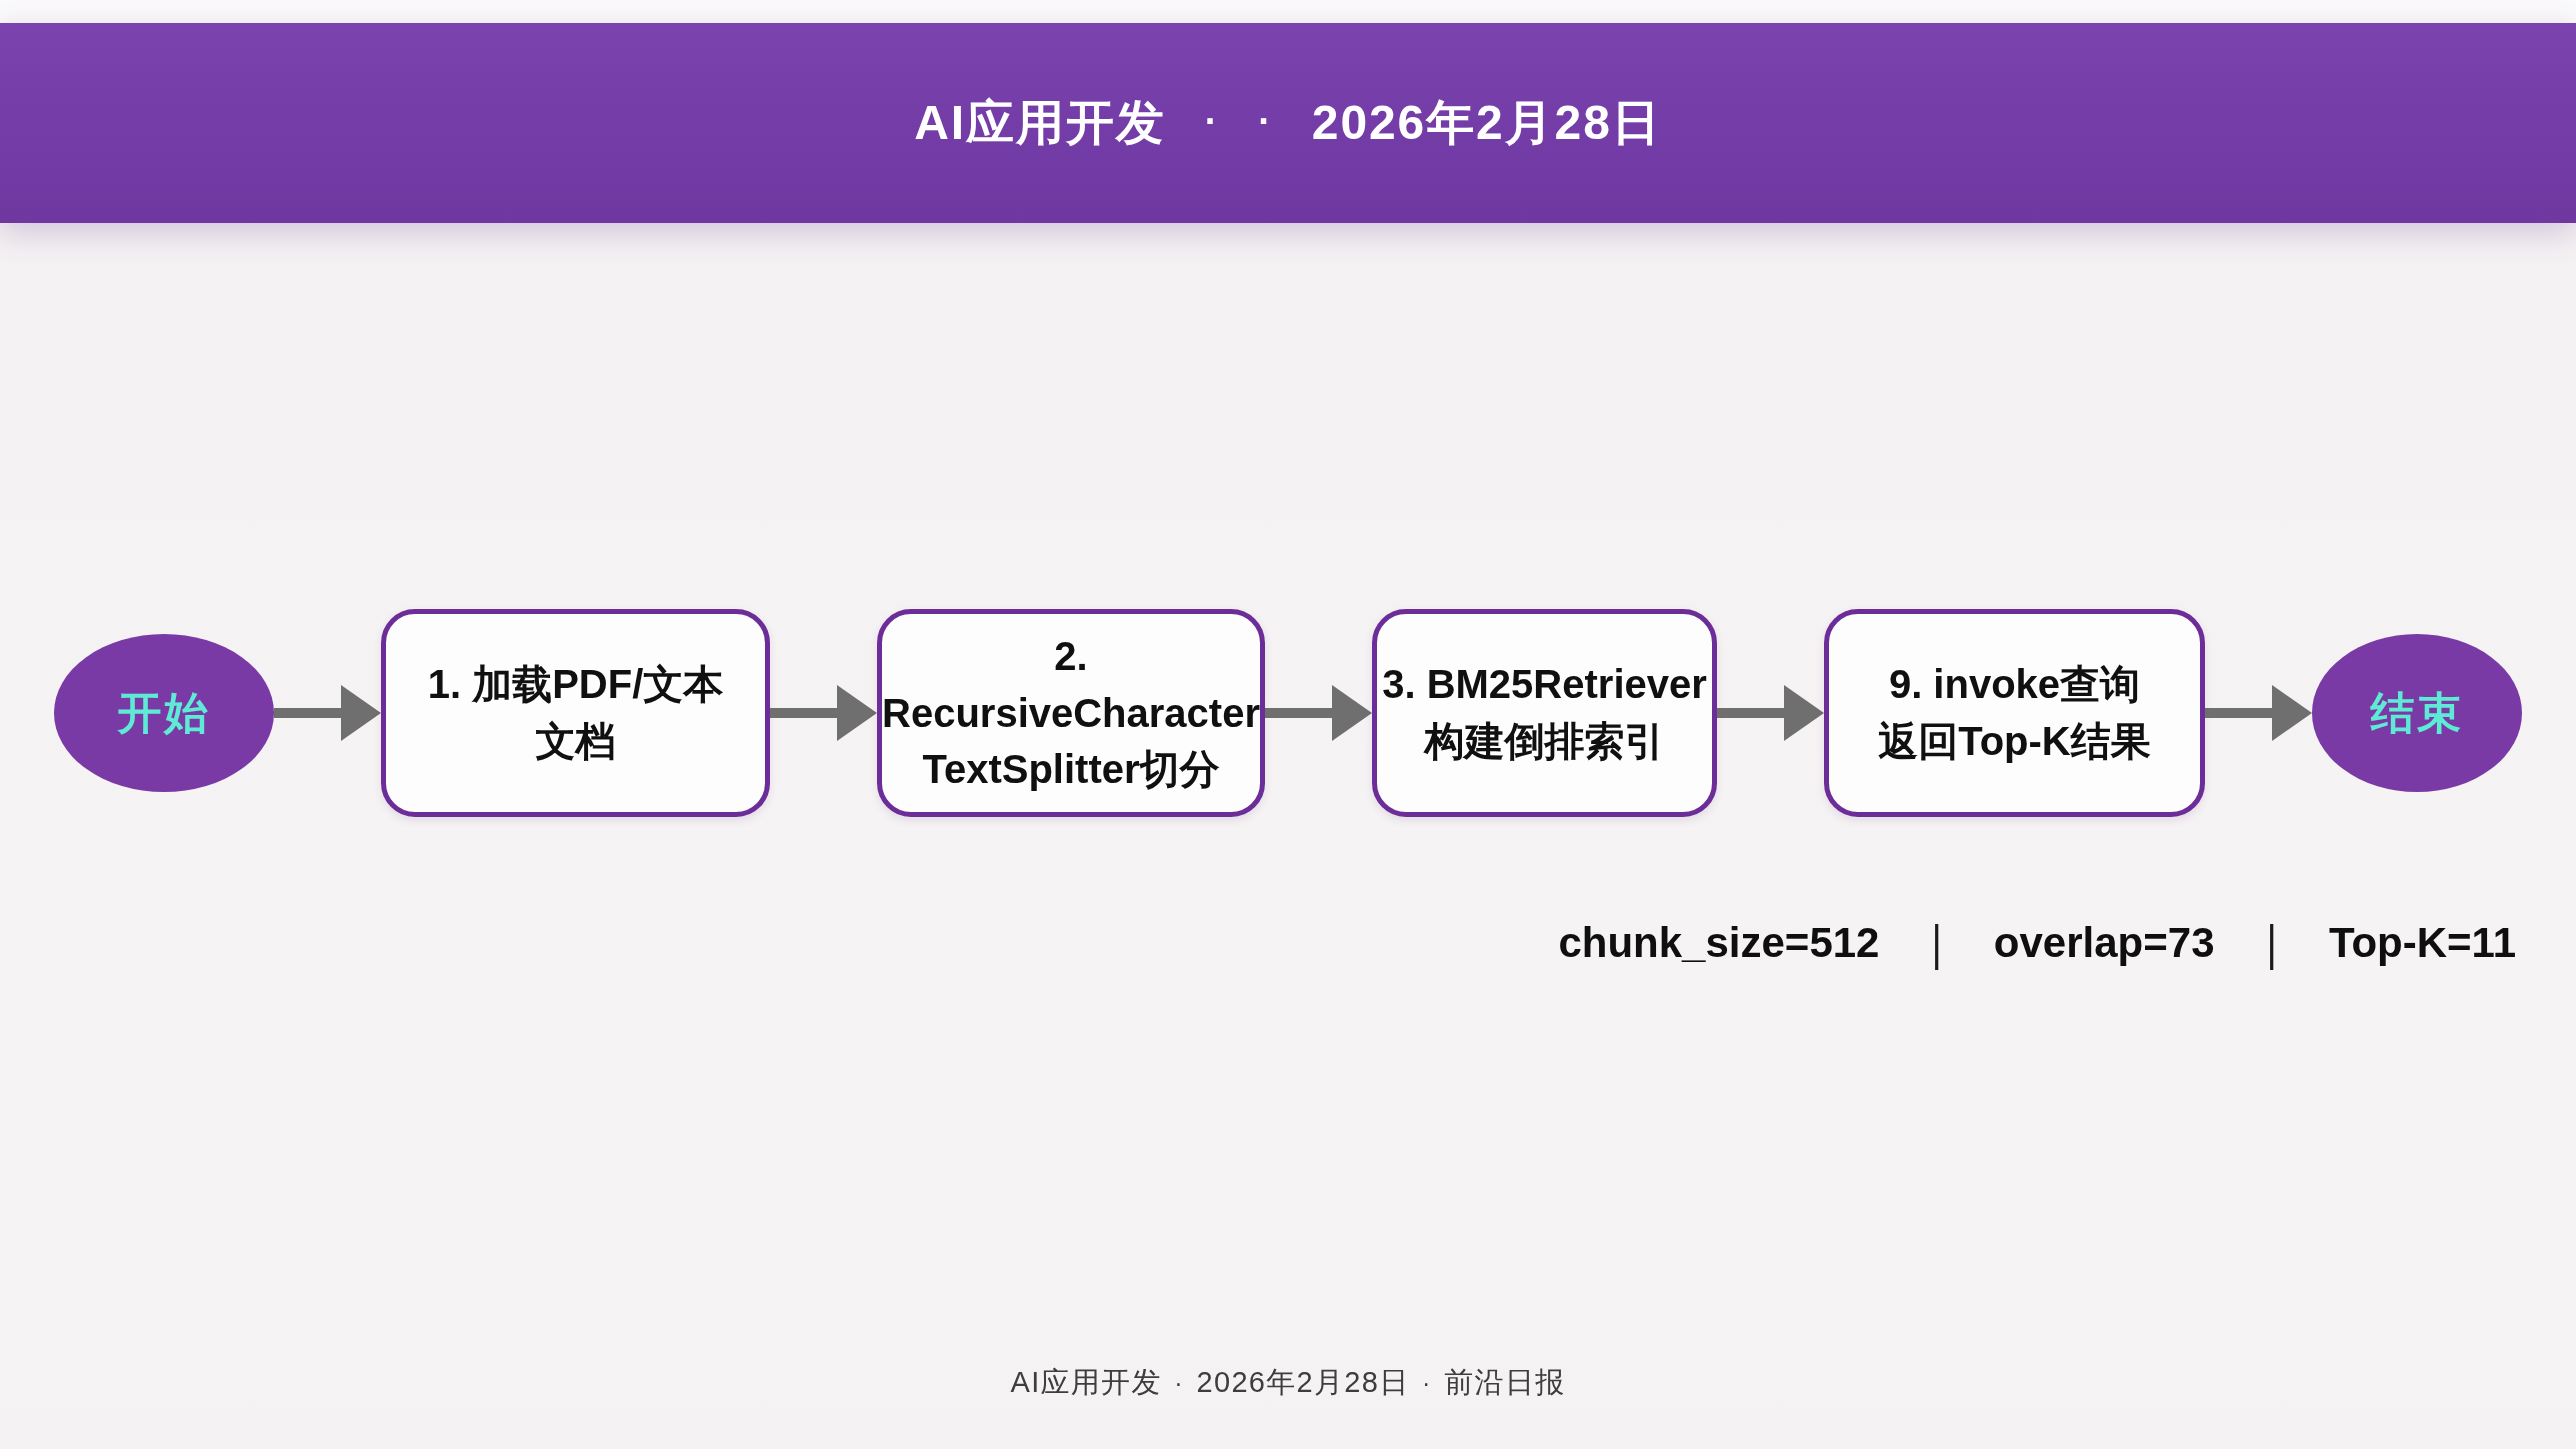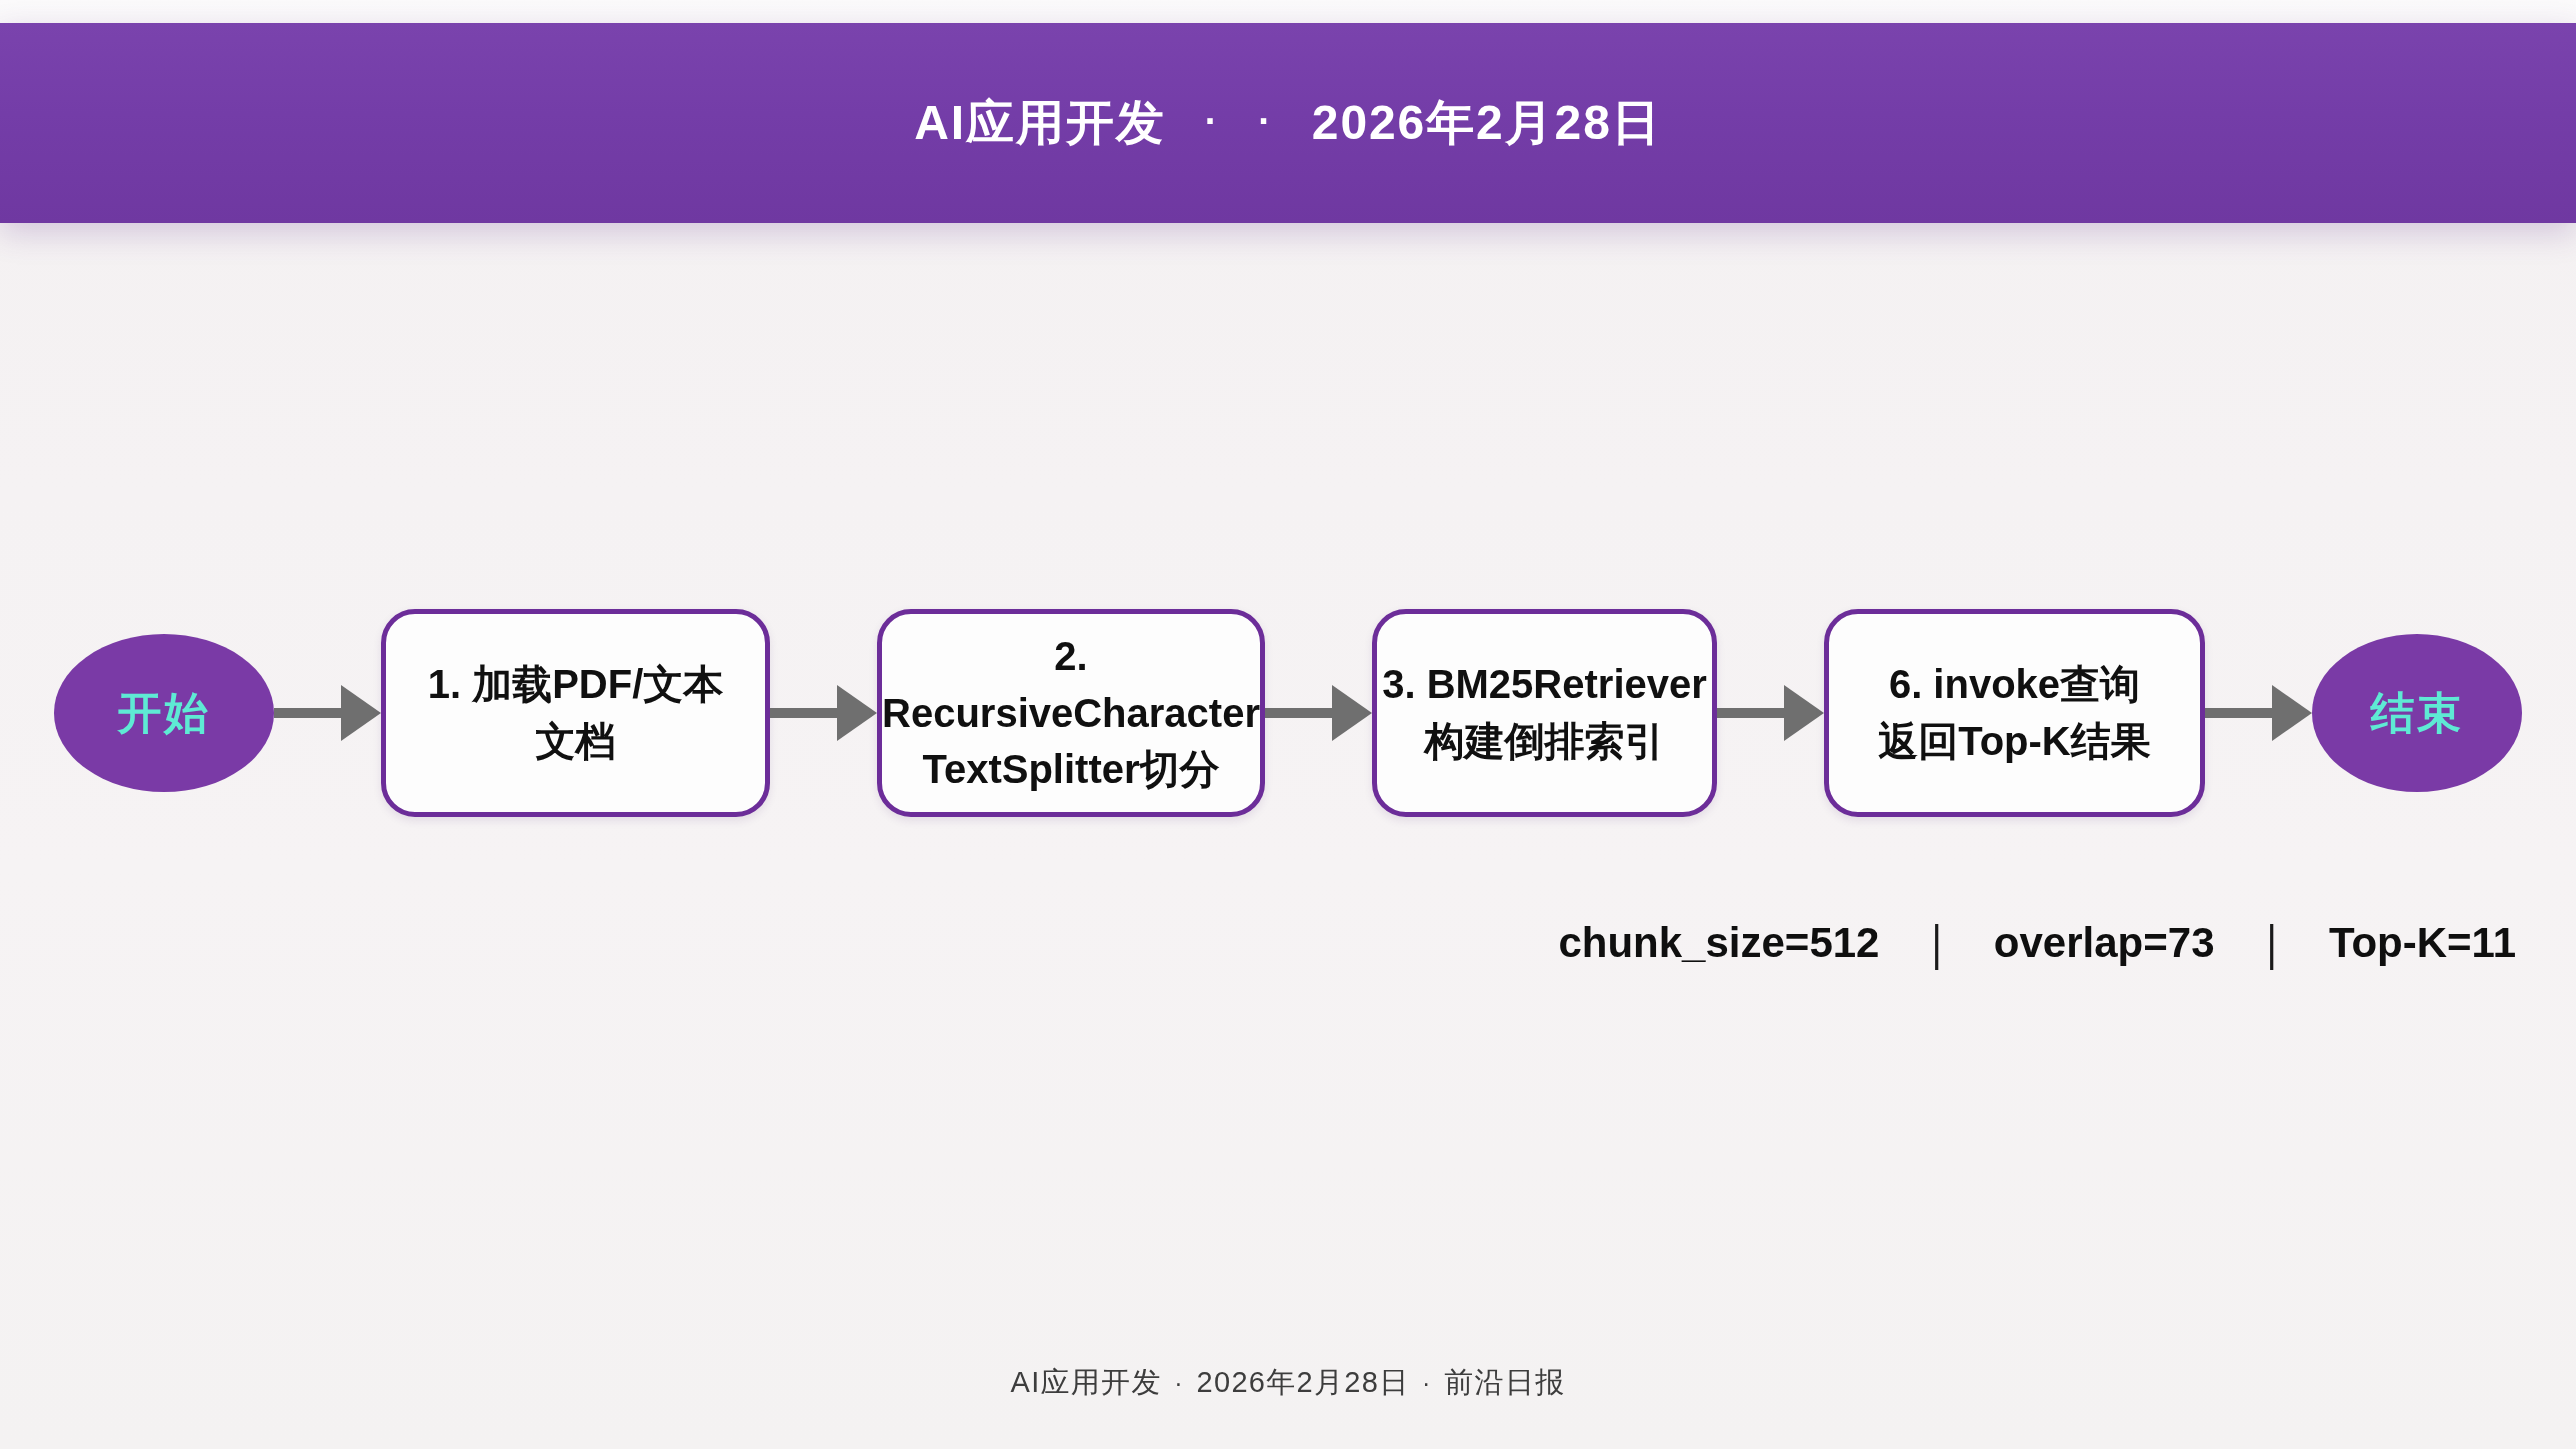--- a/index.html
+++ b/index.html
@@ -207,21 +207,21 @@
     <div>3. BM25Retriever</div>
     <div>构建倒排索引</div>
   </div>
 
   <div class="arrow">
     <div class="shaft"></div>
     <div class="head"></div>
   </div>
 
   <div class="step w4">
-    <div>6. invoke查询</div>
+    <div>9. invoke查询</div>
     <div>返回Top-K结果</div>
   </div>
 
   <div class="arrow">
     <div class="shaft"></div>
     <div class="head"></div>
   </div>
 
   <div class="terminal end">
     <span>结束</span>

